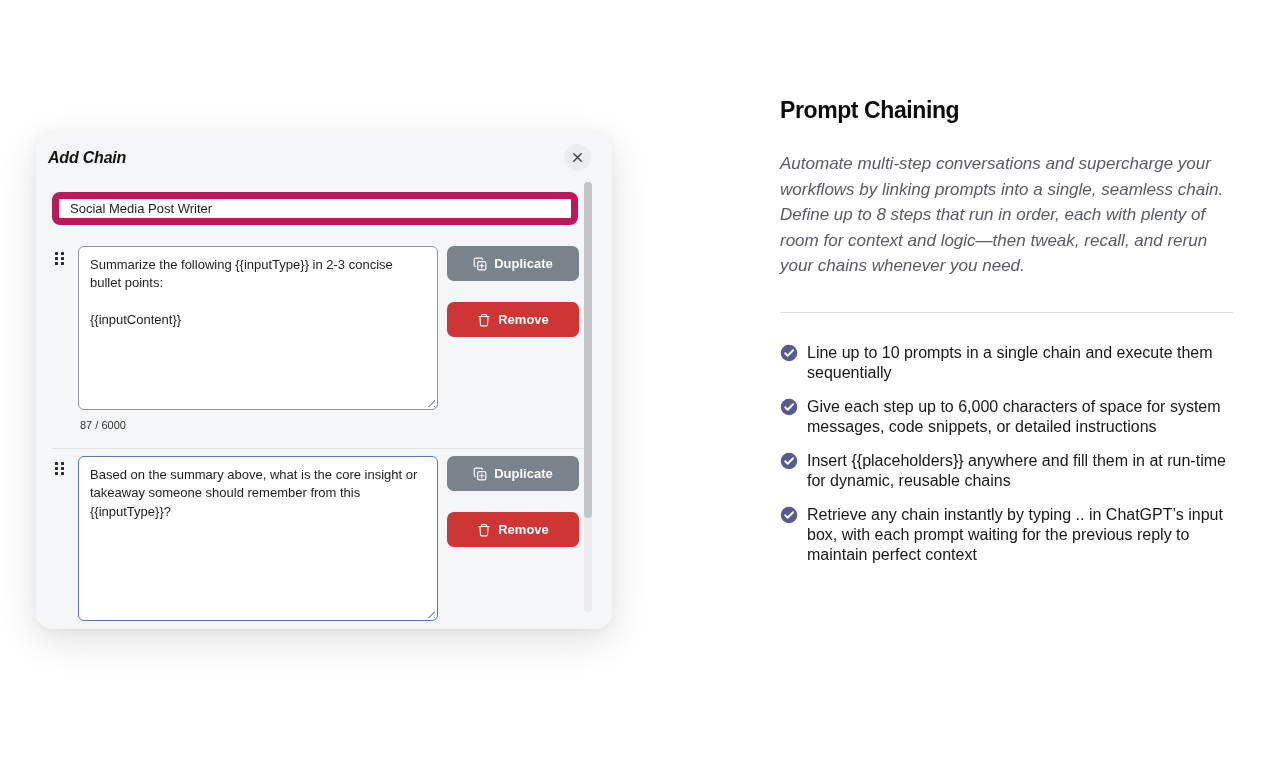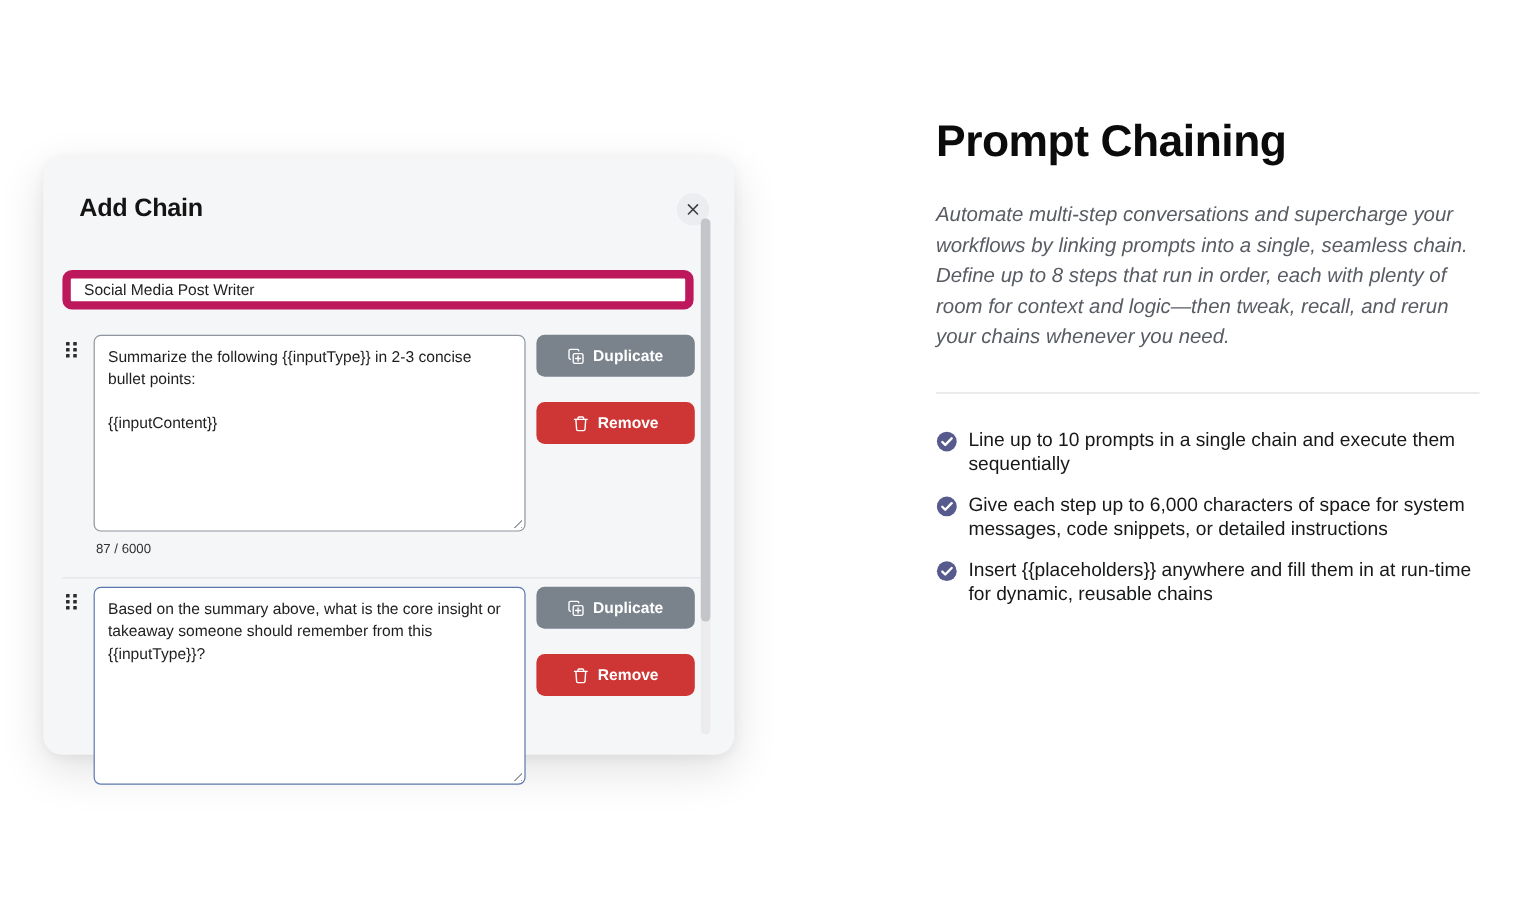--- a/index.html
+++ b/index.html
@@ -18,21 +18,21 @@
     position: absolute; left: 36px; top: 131px;
     width: 576px; height: 498px;
     background: #f5f6f8;
     border-radius: 16px;
     box-shadow: 0 12px 38px rgba(0,0,0,.12), 0 2px 10px rgba(0,0,0,.05);
   }
   .modal-header {
     display: flex; justify-content: space-between; align-items: center;
     padding: 13px 21px 0 12px;
   }
-  .modal-title { margin: 18px; font-size: 21px; font-weight: 700; color: #141414; letter-spacing: -0.2px; }
+  .modal-title { margin: 0; font-size: 16px; font-weight: 700; color: #141414; letter-spacing: -0.2px; font-style: italic; }
   .close-btn {
     width: 27px; height: 27px; border: none; border-radius: 50%;
     background: #ebedf0; cursor: pointer;
     display: flex; align-items: center; justify-content: center; padding: 0;
   }
   .name-input {
     display: block; margin: 21px 0 0 16px;
     width: 526px; height: 33px;
     border: 7px solid #be185d; border-radius: 8px;
     padding: 0 11px; font-size: 13px; color: #1f1f1f;
@@ -81,21 +81,21 @@
   }
   .sb-thumb {
     position: absolute; top: 0; left: 0;
     width: 8px; height: 336px;
     background: #c3c5c8; border-radius: 4px;
     cursor: default;
   }
 
   
   .info { position: absolute; left: 780px; top: 97px; width: 453px; }
-  .info-title { margin: 0; font-size: 37px; font-weight: 800; color: #0b0b0c; letter-spacing: -0.4px; }
+  .info-title { margin: 0; font-size: 23px; font-weight: 800; color: #0b0b0c; letter-spacing: -0.4px; }
   .info-desc { margin: 27px 0 0; font-style: italic; font-size: 17px; line-height: 1.5; color: #585c63; }
   .info-divider { margin: 33px 0 0; border: none; border-top: 1px solid #dcdee2; }
   .features { margin: 30px 0 0; padding: 0; list-style: none; display: flex; flex-direction: column; gap: 14px; }
   .features li { display: flex; gap: 9px; font-size: 16px; line-height: 20px; color: #17181a; }
   .features .check { flex: 0 0 18px; width: 18px; height: 18px; margin-top: 1px; }
 </style>
 </head>
 <body>
 
 <div class="modal">
@@ -207,14 +207,21 @@
       </svg>
       <span>Give each step up to 6,000 characters of space for system messages, code snippets, or detailed instructions</span>
     </li>
     <li>
       <svg class="check" viewBox="0 0 24 24">
         <circle cx="12" cy="12" r="11" fill="#575a8c"></circle>
         <path d="M7 12.4l3.3 3.3L17.4 8.4" stroke="#fff" stroke-width="2.6" fill="none" stroke-linecap="round" stroke-linejoin="round"></path>
       </svg>
       <span>Insert {{placeholders}} anywhere and fill them in at run-time for dynamic, reusable chains</span>
     </li>
+    <li>
+      <svg class="check" viewBox="0 0 24 24">
+        <circle cx="12" cy="12" r="11" fill="#575a8c"></circle>
+        <path d="M7 12.4l3.3 3.3L17.4 8.4" stroke="#fff" stroke-width="2.6" fill="none" stroke-linecap="round" stroke-linejoin="round"></path>
+      </svg>
+      <span>Retrieve any chain instantly by typing .. in ChatGPT’s input box, with each prompt waiting for the previous reply to maintain perfect context</span>
+    </li>
   </ul>
 </div>
 
 </body></html>

